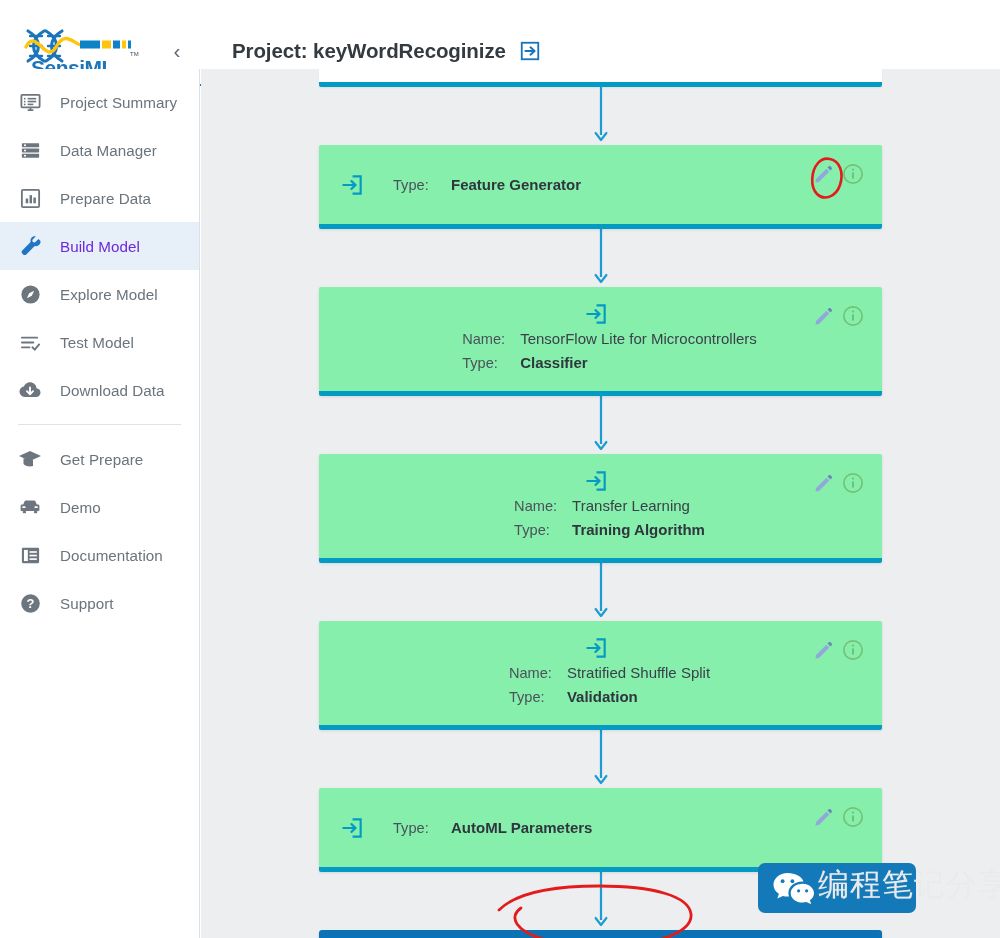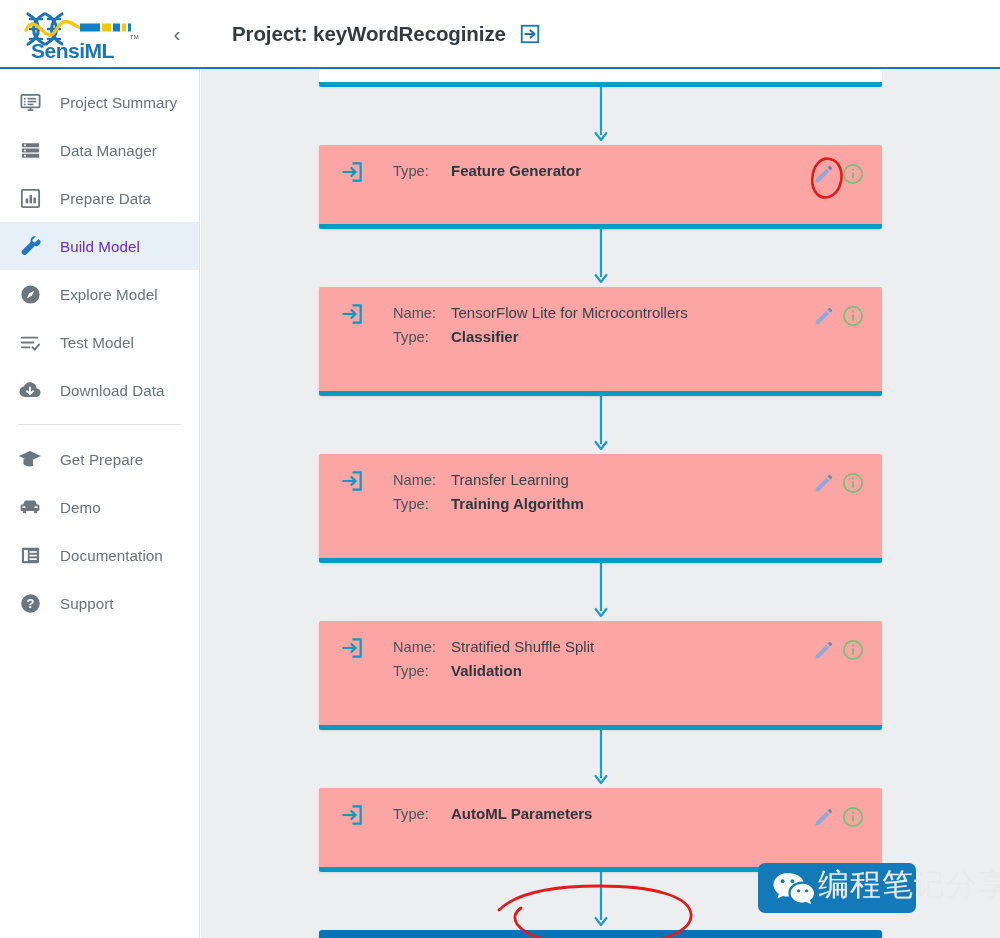--- a/index.html
+++ b/index.html
@@ -6,21 +6,21 @@
   html, body {
     width: 1000px; height: 938px;
     font-family: "Liberation Sans", sans-serif;
     background: #ffffff;
     overflow: hidden;
   }
   #app { position: relative; width: 1000px; height: 938px; }
 
   
   .header {
-    position: absolute; top: 0; left: 0; width: 1000px; height: 69px;
+    position: absolute; top: 17px; left: 0; width: 1000px; height: 69px;
     background: #ffffff;
     border-bottom: 2px solid #1b75bb;
     display: flex; align-items: center;
   }
   .logo-wrap {
     width: 160px; height: 69px;
     display: flex; align-items: center; justify-content: center;
     padding-left: 6px;
   }
   .logo-svg { display:block; }
@@ -84,29 +84,29 @@
     box-shadow: 0 1px 2px rgba(0,0,0,0.07);
   }
 
   .connector {
     height: 58px; display: flex; justify-content: center; align-items: stretch;
   }
   .connector svg { display: block; }
 
   .card {
     position: relative;
-    background: #fca5a5;
+    background: #86efac;
     border-bottom: 5px solid #039bc4;
     border-radius: 2px;
     box-shadow: 0 1px 3px rgba(0,0,0,0.10);
     min-height: 84px;
-    display: flex; align-items: flex-start;
+    display: flex; align-items: center;
     padding: 14px 16px 14px 20px;
   }
-  .card.tall { min-height: 109px; }
+  .card.tall { min-height: 109px; flex-direction: column; }
   .card-icon {
     width: 40px; min-width: 40px; display: flex; align-items: center; justify-content: flex-start;
     color: #039bc4;
   }
   .card-body { flex: 1; padding-left: 14px; }
   .field-row { display: flex; align-items: baseline; line-height: 24px; }
   .field-label {
     width: 58px; min-width: 58px;
     font-size: 14.6px; color: #4b5259; font-weight: normal;
   }

